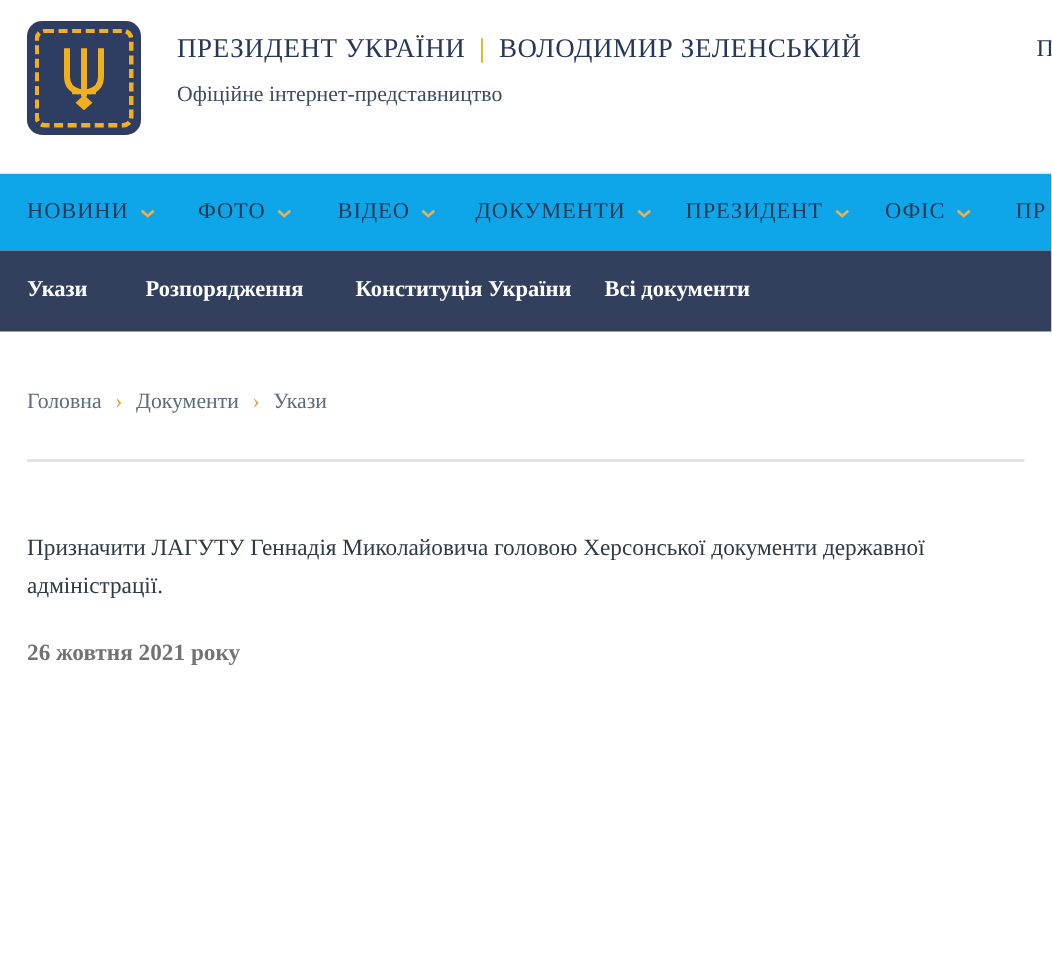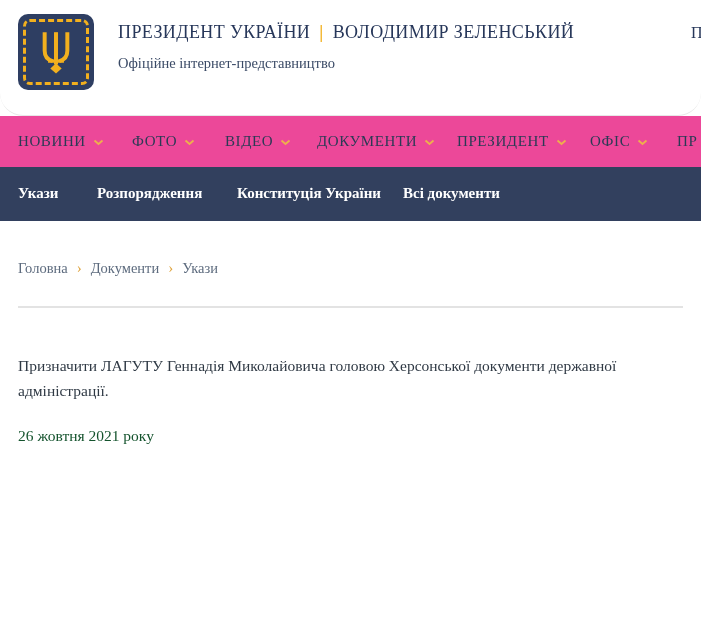--- a/index.html
+++ b/index.html
@@ -1,35 +1,35 @@
 <!DOCTYPE html>
 <html lang="uk"><head>
 <meta charset="utf-8">
 <style>
   * { margin:0; padding:0; box-sizing:border-box; }
   html,body { width:701px; height:639px; overflow:hidden; background:#ffffff;
     font-family:"Liberation Serif", serif; }
 
   
   .header { position:relative; height:116px; background:#fff;
-    border-bottom:1px solid #e7e7e7;border-radius:23px; }
+    border-bottom:1px solid #e7e7e7; }
   .logo { position:absolute; left:18px; top:14px; width:76px; height:76px;
     background:#2e3e62; border-radius:10px; cursor:pointer; }
   .logo-wreath { position:absolute; inset:5px; border:3px dashed #f2b01e;
     border-radius:7px; }
   .logo svg { position:absolute; left:50%; top:50%; transform:translate(-50%,-50%); }
   .header-text { position:absolute; left:118px; top:22px; }
   .site-line { font-size:18px; color:#27375a; letter-spacing:.4px; white-space:nowrap; }
   .site-line .pipe { color:#f2b01e; font-weight:bold; margin:0 9px; }
   .tagline { font-size:14.5px; color:#3a4a66; margin-top:12px; }
   .header-partial { position:absolute; left:691px; top:24px; font-size:16px;
     color:#27375a; white-space:nowrap; cursor:pointer; }
 
   
-  .main-nav { position:relative; height:51px; background:#ec4899; }
+  .main-nav { position:relative; height:51px; background:#0ea5e9; }
   .nav-item { position:absolute; top:17px; font-size:15px; color:#2b3a55;
     letter-spacing:.6px; text-decoration:none; white-space:nowrap; cursor:pointer;
     display:inline-flex; align-items:center; gap:7px; }
   .nav-item svg { margin-top:2px; }
 
   
   .sub-nav { position:relative; height:54px; background:#32405e; }
   .subnav-item { position:absolute; top:18px; font-size:15px; font-weight:bold;
     color:#ffffff; text-decoration:none; white-space:nowrap; cursor:pointer; }
 
@@ -42,21 +42,21 @@
 
   .doc-title { margin-top:15px; font-size:34px; font-weight:normal;
     color:#1f2a37; letter-spacing:.2px; }
   .doc-subtitle { margin-top:25px; font-size:21.5px; font-weight:normal;
     color:#2a3542; line-height:1.5; max-width:585px; }
   .divider { margin-top:29px; border:0; border-top:2px solid #e3e3e3; width:665px; }
 
   .doc-body { margin-top:46px; font-size:15.5px; color:#303a45;
     line-height:1.6; max-width:676px; }
   .doc-signature { margin-top:23px; font-size:16px; font-weight:bold; color:#2b3440; }
-  .doc-date { margin-top:23px; font-size:15.5px; color:#14532d; }
+  .doc-date { margin-top:23px; font-size:15.5px; color:#737373;font-weight:bold; }
 </style>
 </head>
 <body>
 
 <div class="header">
   <div class="logo">
     <div class="logo-wreath"></div>
     <svg width="34" height="46" viewBox="0 0 60 80">
       <g fill="none" stroke="#f2b01e" stroke-width="7">
         <path d="M10 5 v33 q0 15 14 18"></path>

